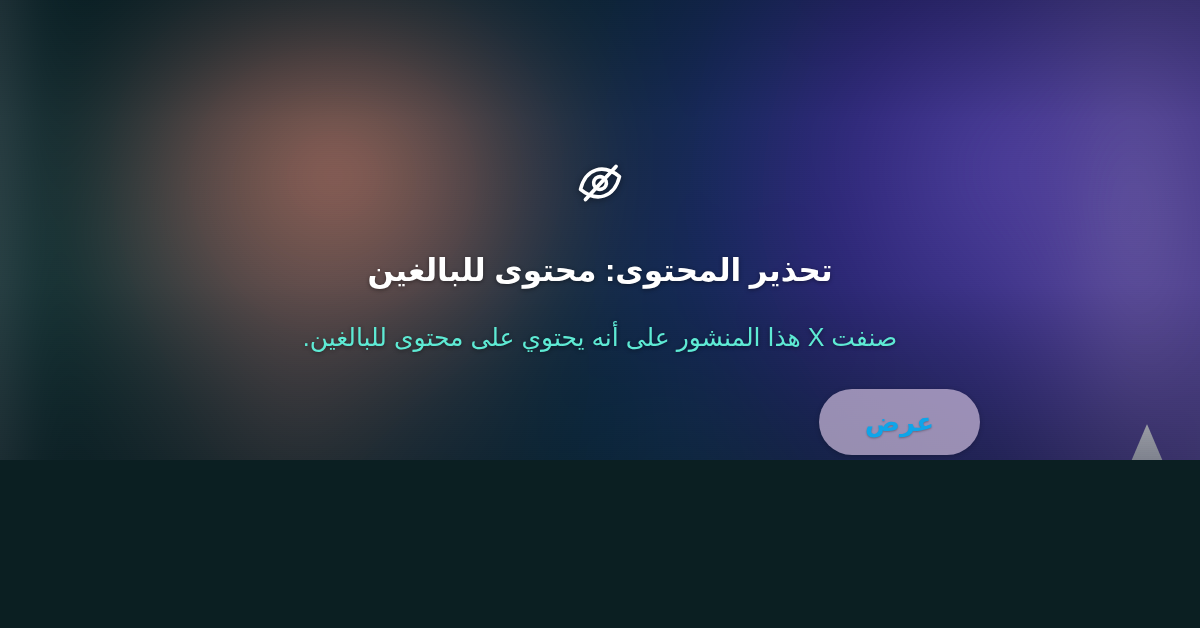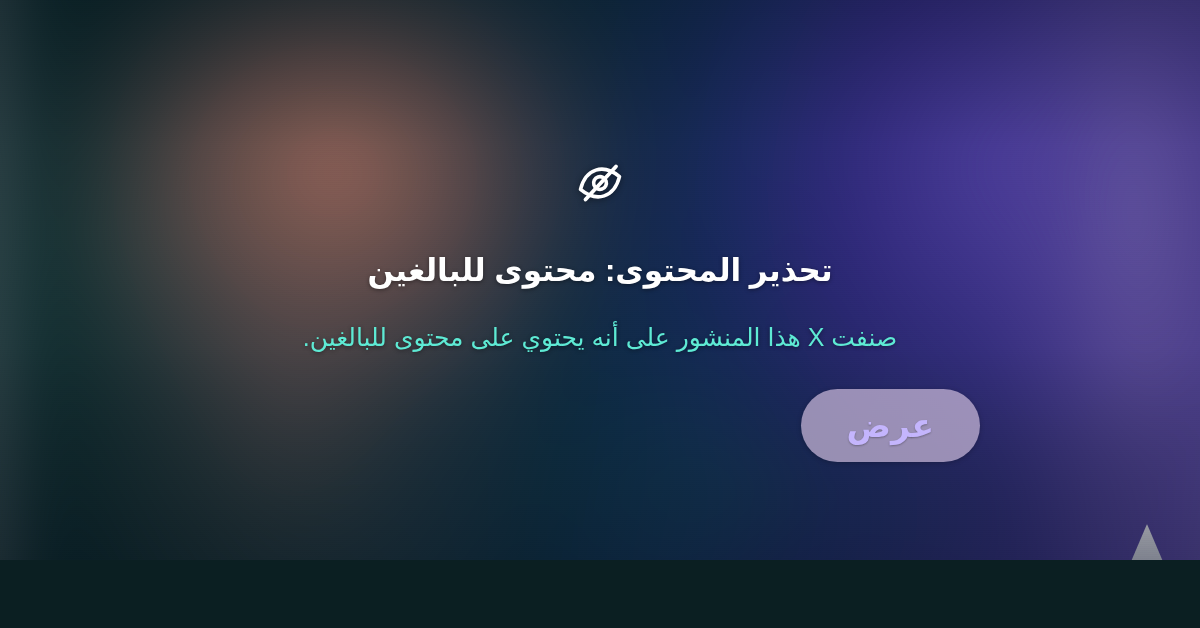--- a/index.html
+++ b/index.html
@@ -11,21 +11,21 @@
     background: #0b1f22;
   }
   body {
     font-family: "Liberation Sans", "DejaVu Sans", sans-serif;
   }
 
   
   #content-warning-card {
     position: relative;
     width: 1200px;
-    height: 560px;
+    height: 460px;
     overflow: hidden;
     isolation: isolate;
   }
 
   
   .bg-layer {
     position: absolute;
     inset: -80px;
     pointer-events: none;
   }
@@ -196,23 +196,23 @@
     display: flex;
     justify-content: flex-start;
   }
 
   #view-button {
     appearance: none;
     border: none;
     outline: none;
     cursor: pointer;
     background: rgba(201,184,216,0.72);
-    color: #c4b5fd;
+    color: #0ea5e9;
     font-family: inherit;
-    font-size: 33px;
+    font-size: 26px;
     font-weight: 700;
     line-height: 1;
     padding: 20px 46px;
     border-radius: 999px;
     min-width: 150px;
     box-shadow: 0 1px 5px rgba(0,0,0,0.22);
     text-shadow: 0 1px 2px rgba(0,0,0,0.28);
     direction: rtl;
   }
 </style>

